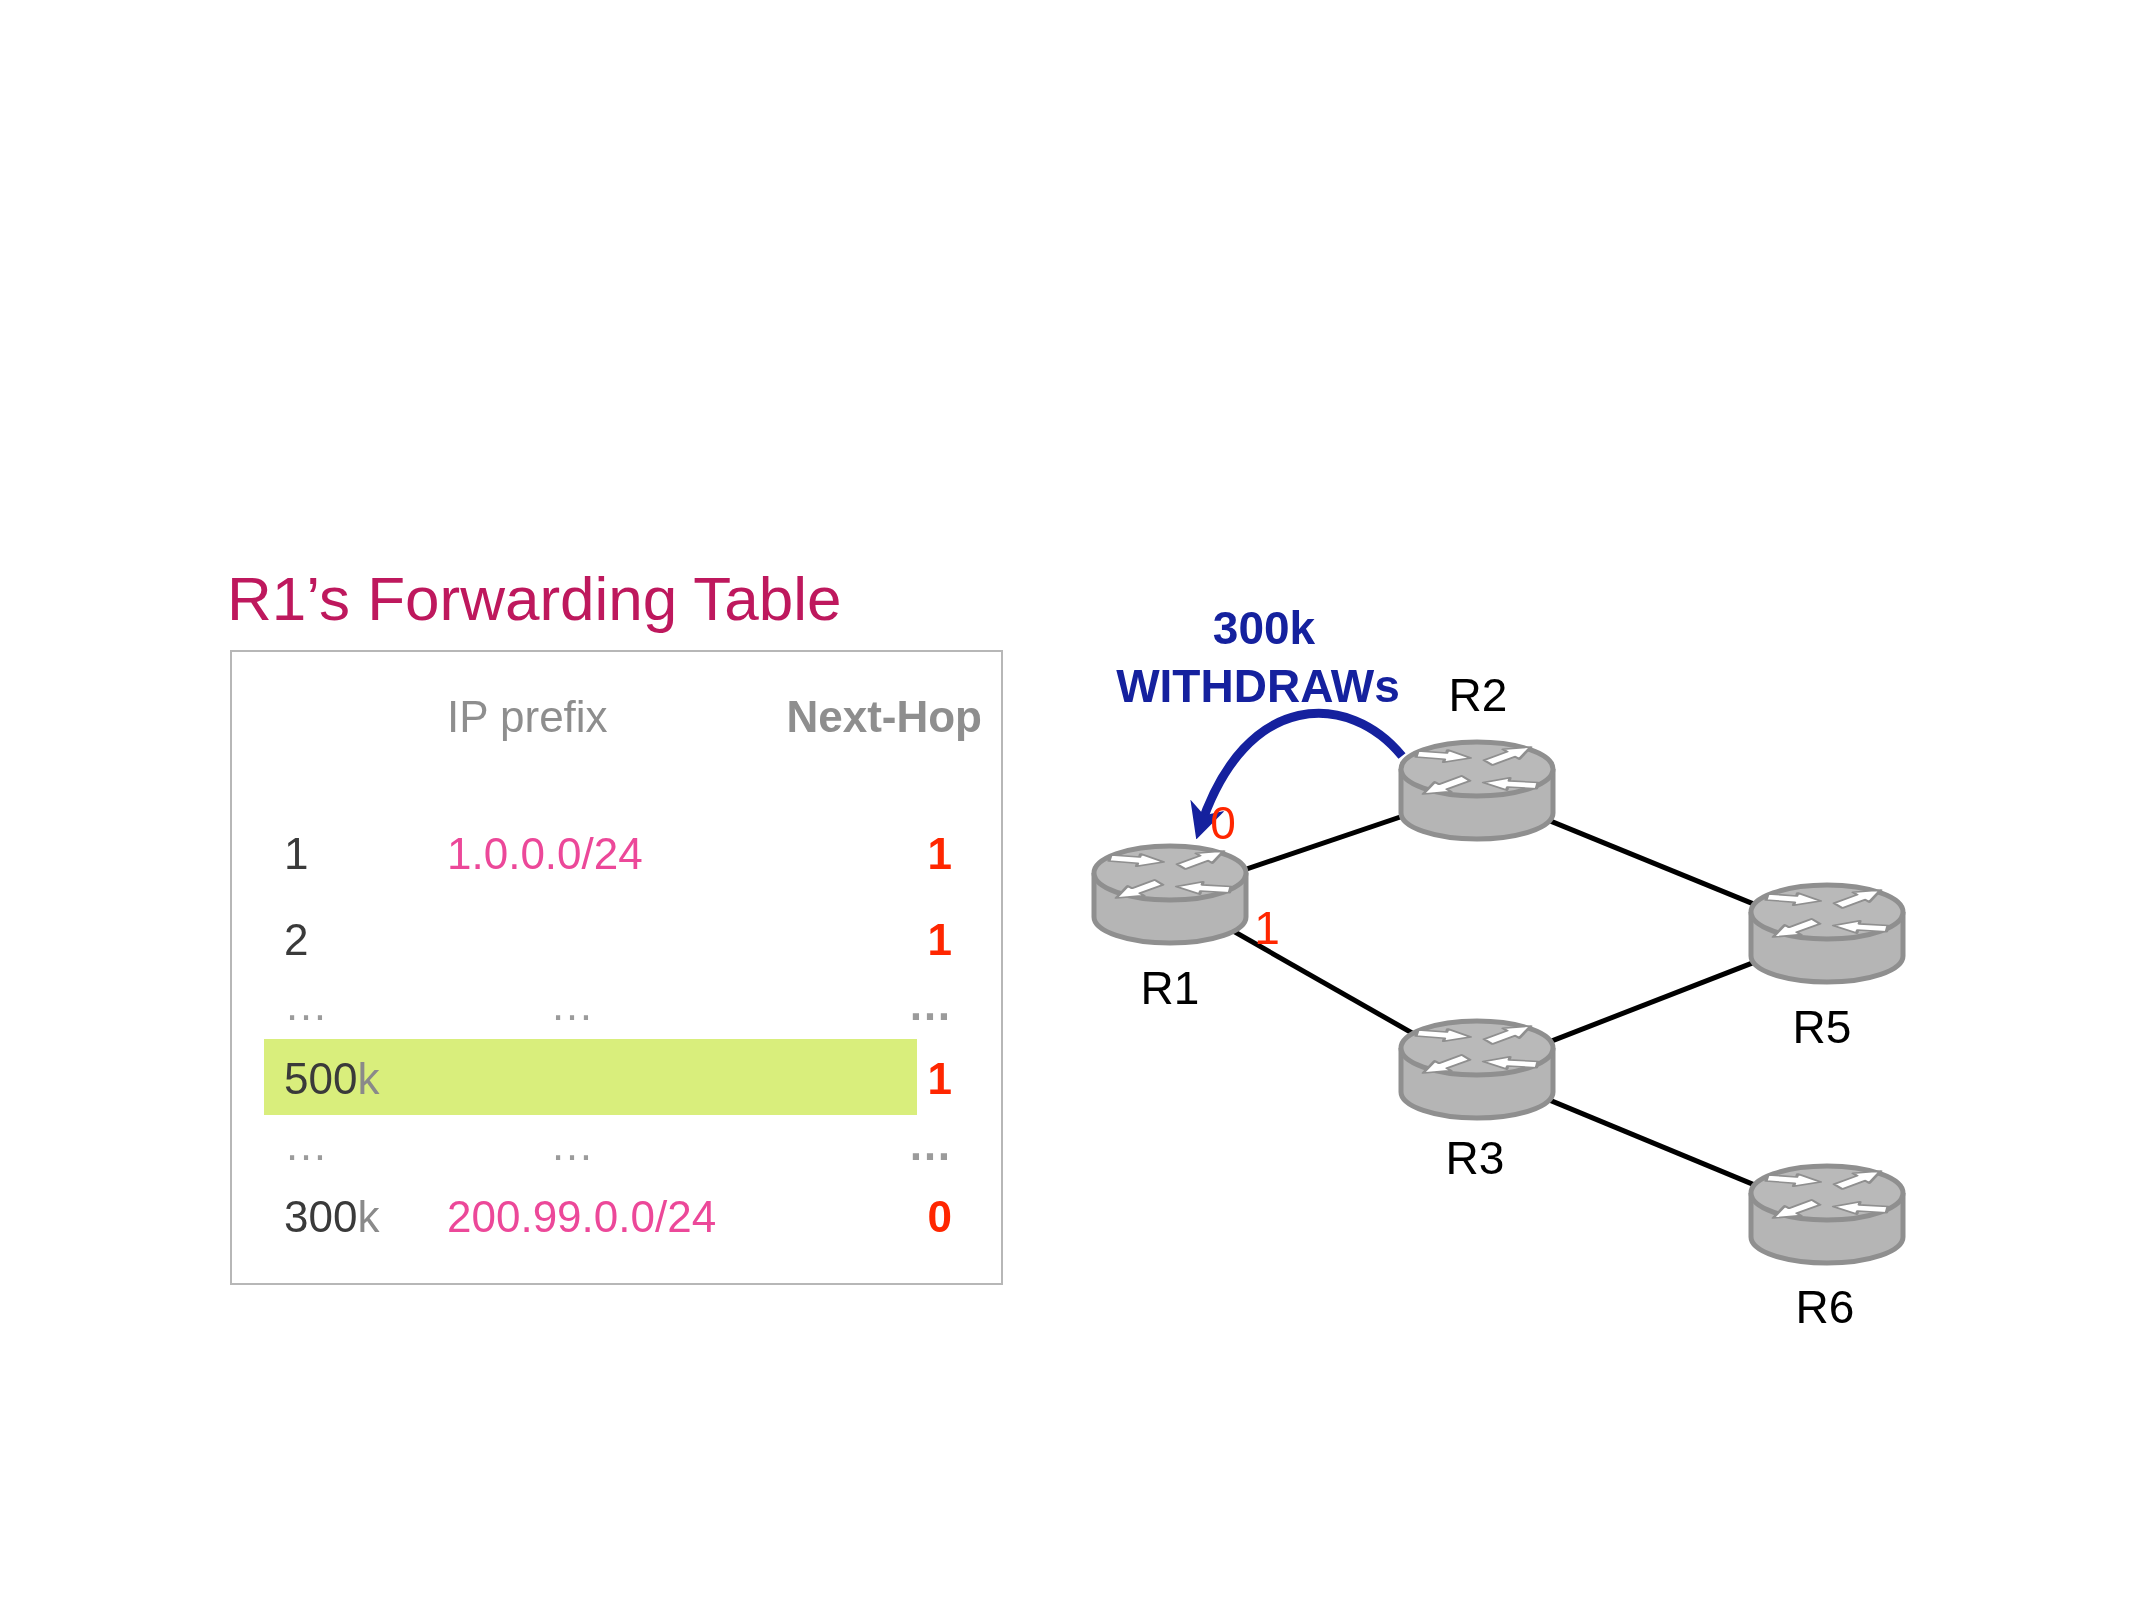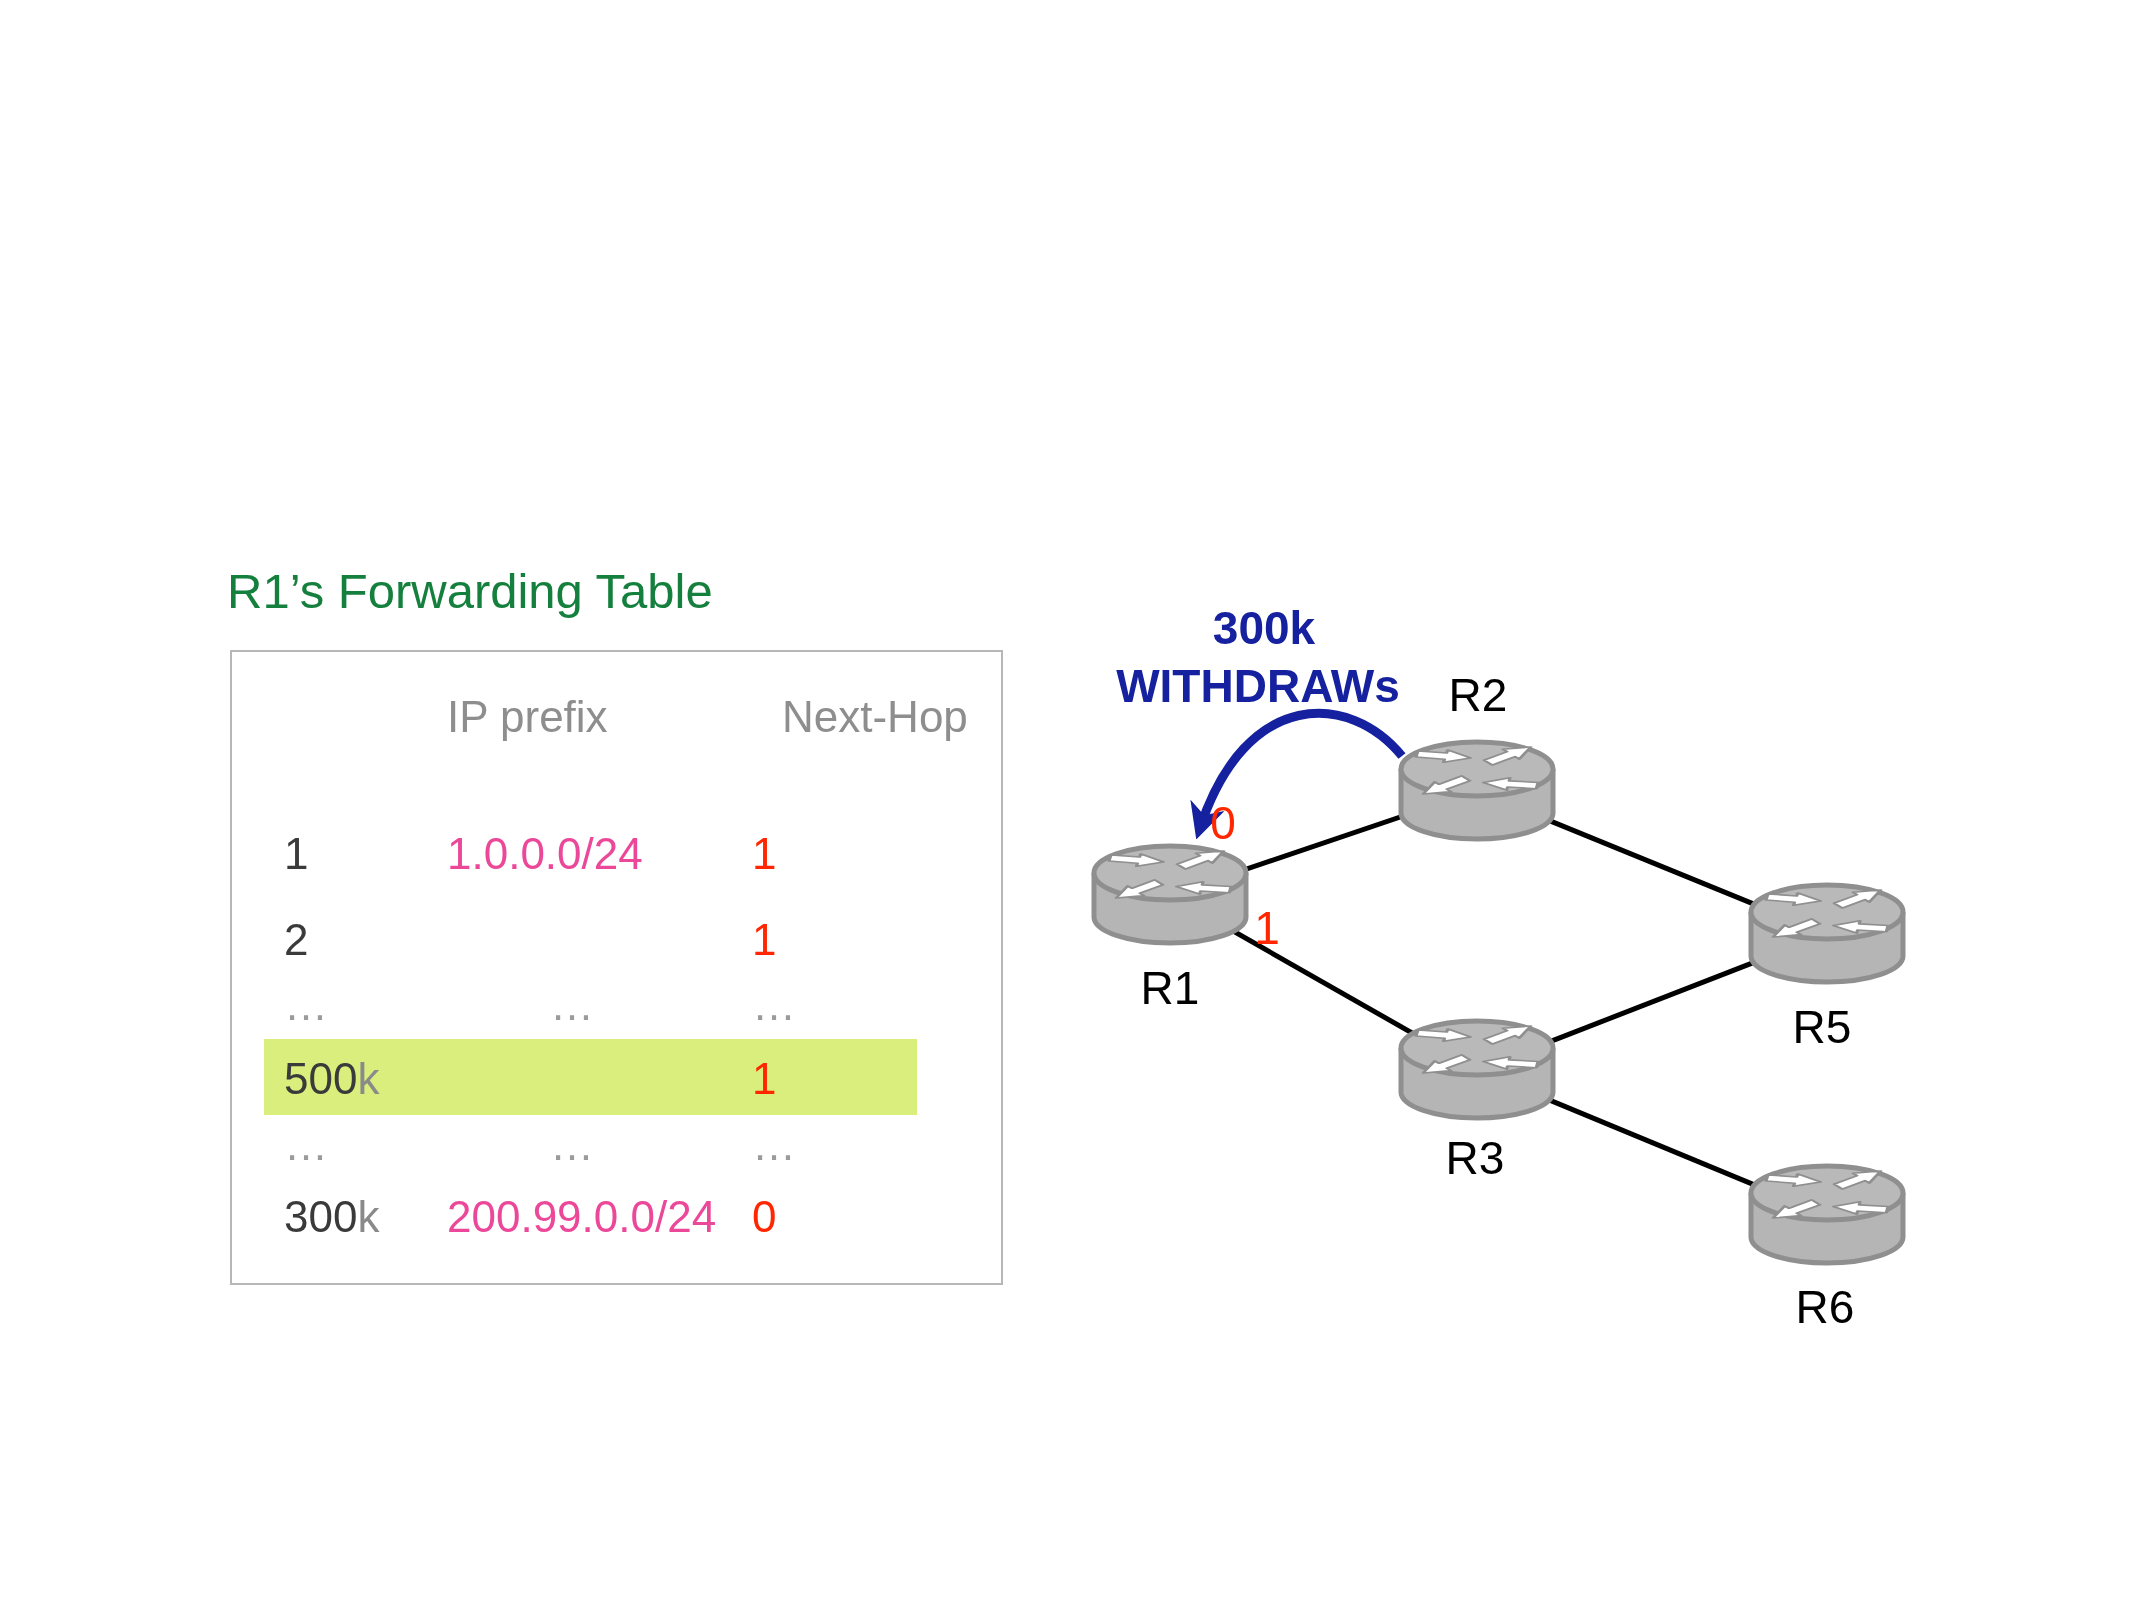--- a/index.html
+++ b/index.html
@@ -3,35 +3,35 @@
 <meta charset="utf-8">
 <style>
   html,body{margin:0;padding:0;}
   body{
     width:2134px;height:1600px;position:relative;background:#ffffff;
     font-family:"Liberation Sans","DejaVu Sans",sans-serif;
     -webkit-font-smoothing:antialiased;overflow:hidden;
   }
   #page-title{
     position:absolute;left:227px;top:563px;
-    font-size:49px;color:#15803d;white-space:nowrap;
+    font-size:62px;color:#be185d;white-space:nowrap;
   }
   
   #table-box{
     position:absolute;left:230px;top:650px;width:769px;height:631px;
     border:2px solid #b7b7b7;background:#fff;
   }
   #highlight-band{
     position:absolute;left:32px;top:387px;width:653px;height:76px;
     background:#d9ee7c;
   }
   .trow{position:absolute;left:0;width:100%;height:72px;line-height:72px;font-size:44px;white-space:nowrap;}
   .trow .c1{position:absolute;left:52px;color:#3a3a3a;}
   .trow .c2{position:absolute;left:215px;color:#ec4899;}
-  .trow .c3{position:absolute;left:520px;width:200px;text-align:left;color:#ff2600;}
+  .trow .c3{position:absolute;left:520px;width:200px;text-align:right;color:#ff2600;font-weight:bold;}
   .trow .ksuf{color:#8a8a8a;}
   .trow.headrow .c2{color:#8e8e8e;text-align:center;}
   .trow.headrow .c3{left:550px;color:#8e8e8e;}
   .trow.dotsrow .c1,.trow.dotsrow .c2,.trow.dotsrow .c3{color:#9b9b9b;}
   .trow.dotsrow .c2{left:215px;width:250px;text-align:center;}
   .row-head{top:29px;}
   .row-0{top:166px;}
   .row-1{top:252px;}
   .row-2{top:317px;}
   .row-3{top:391px;}

